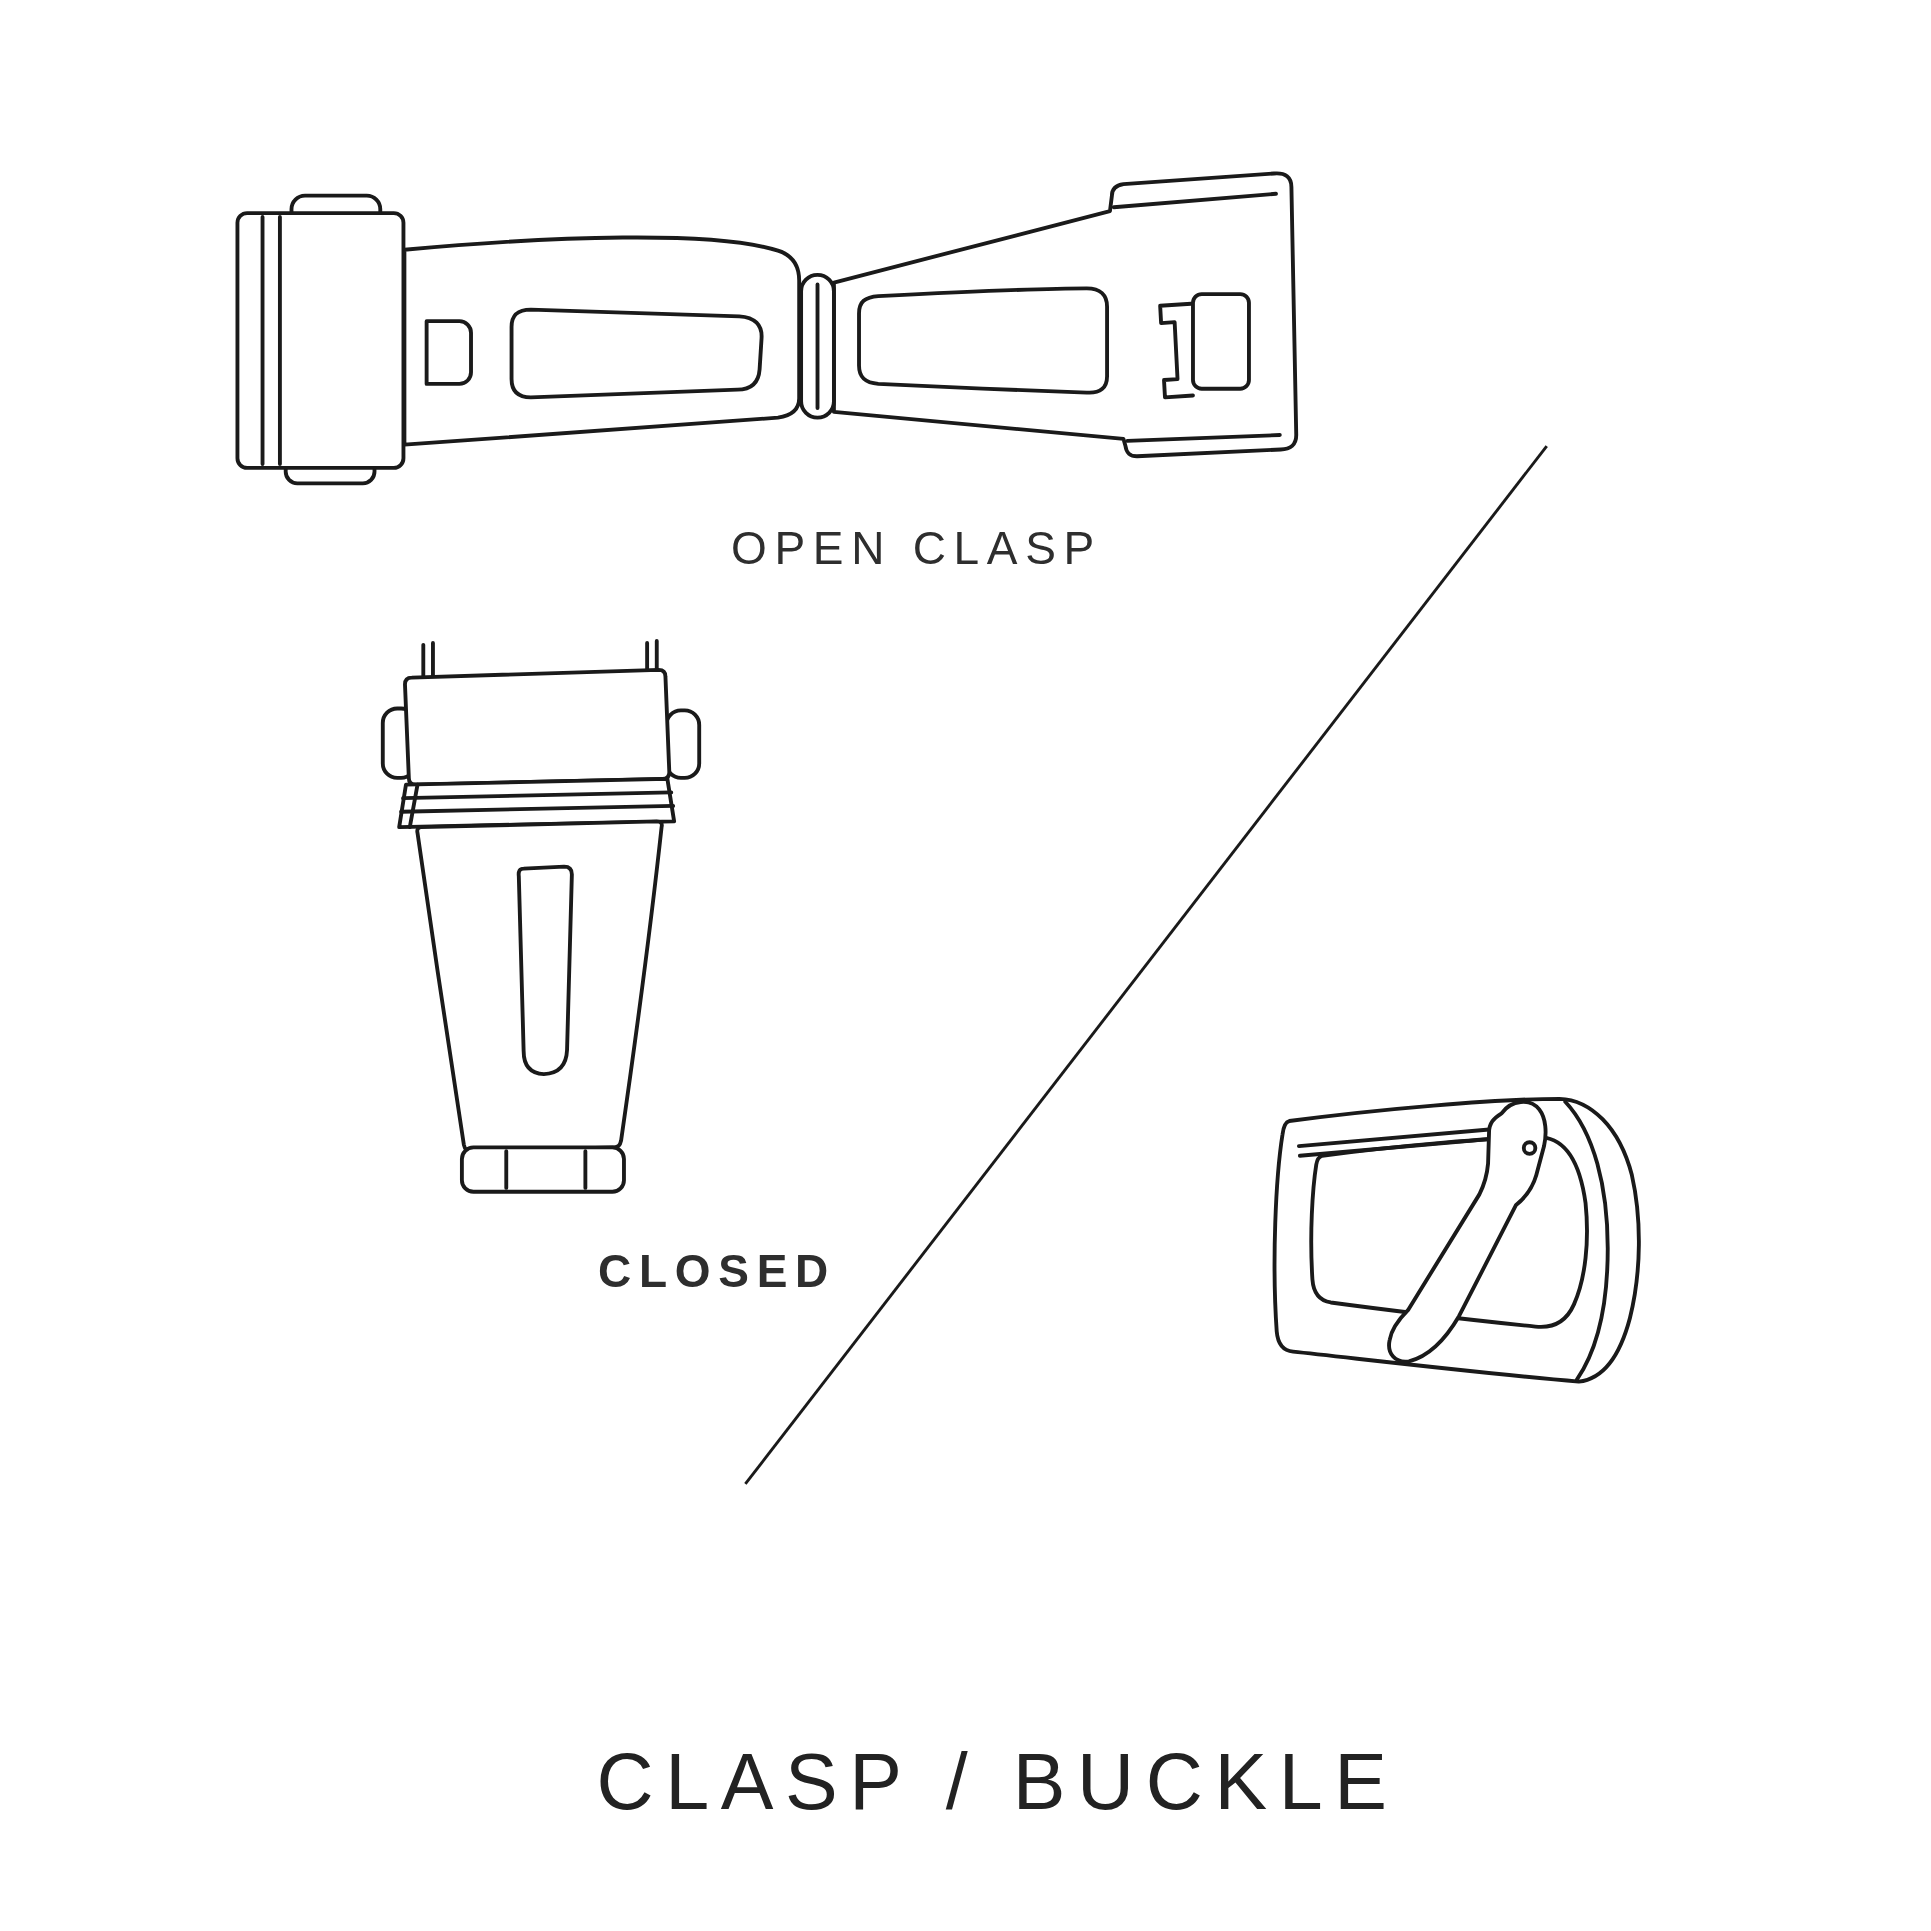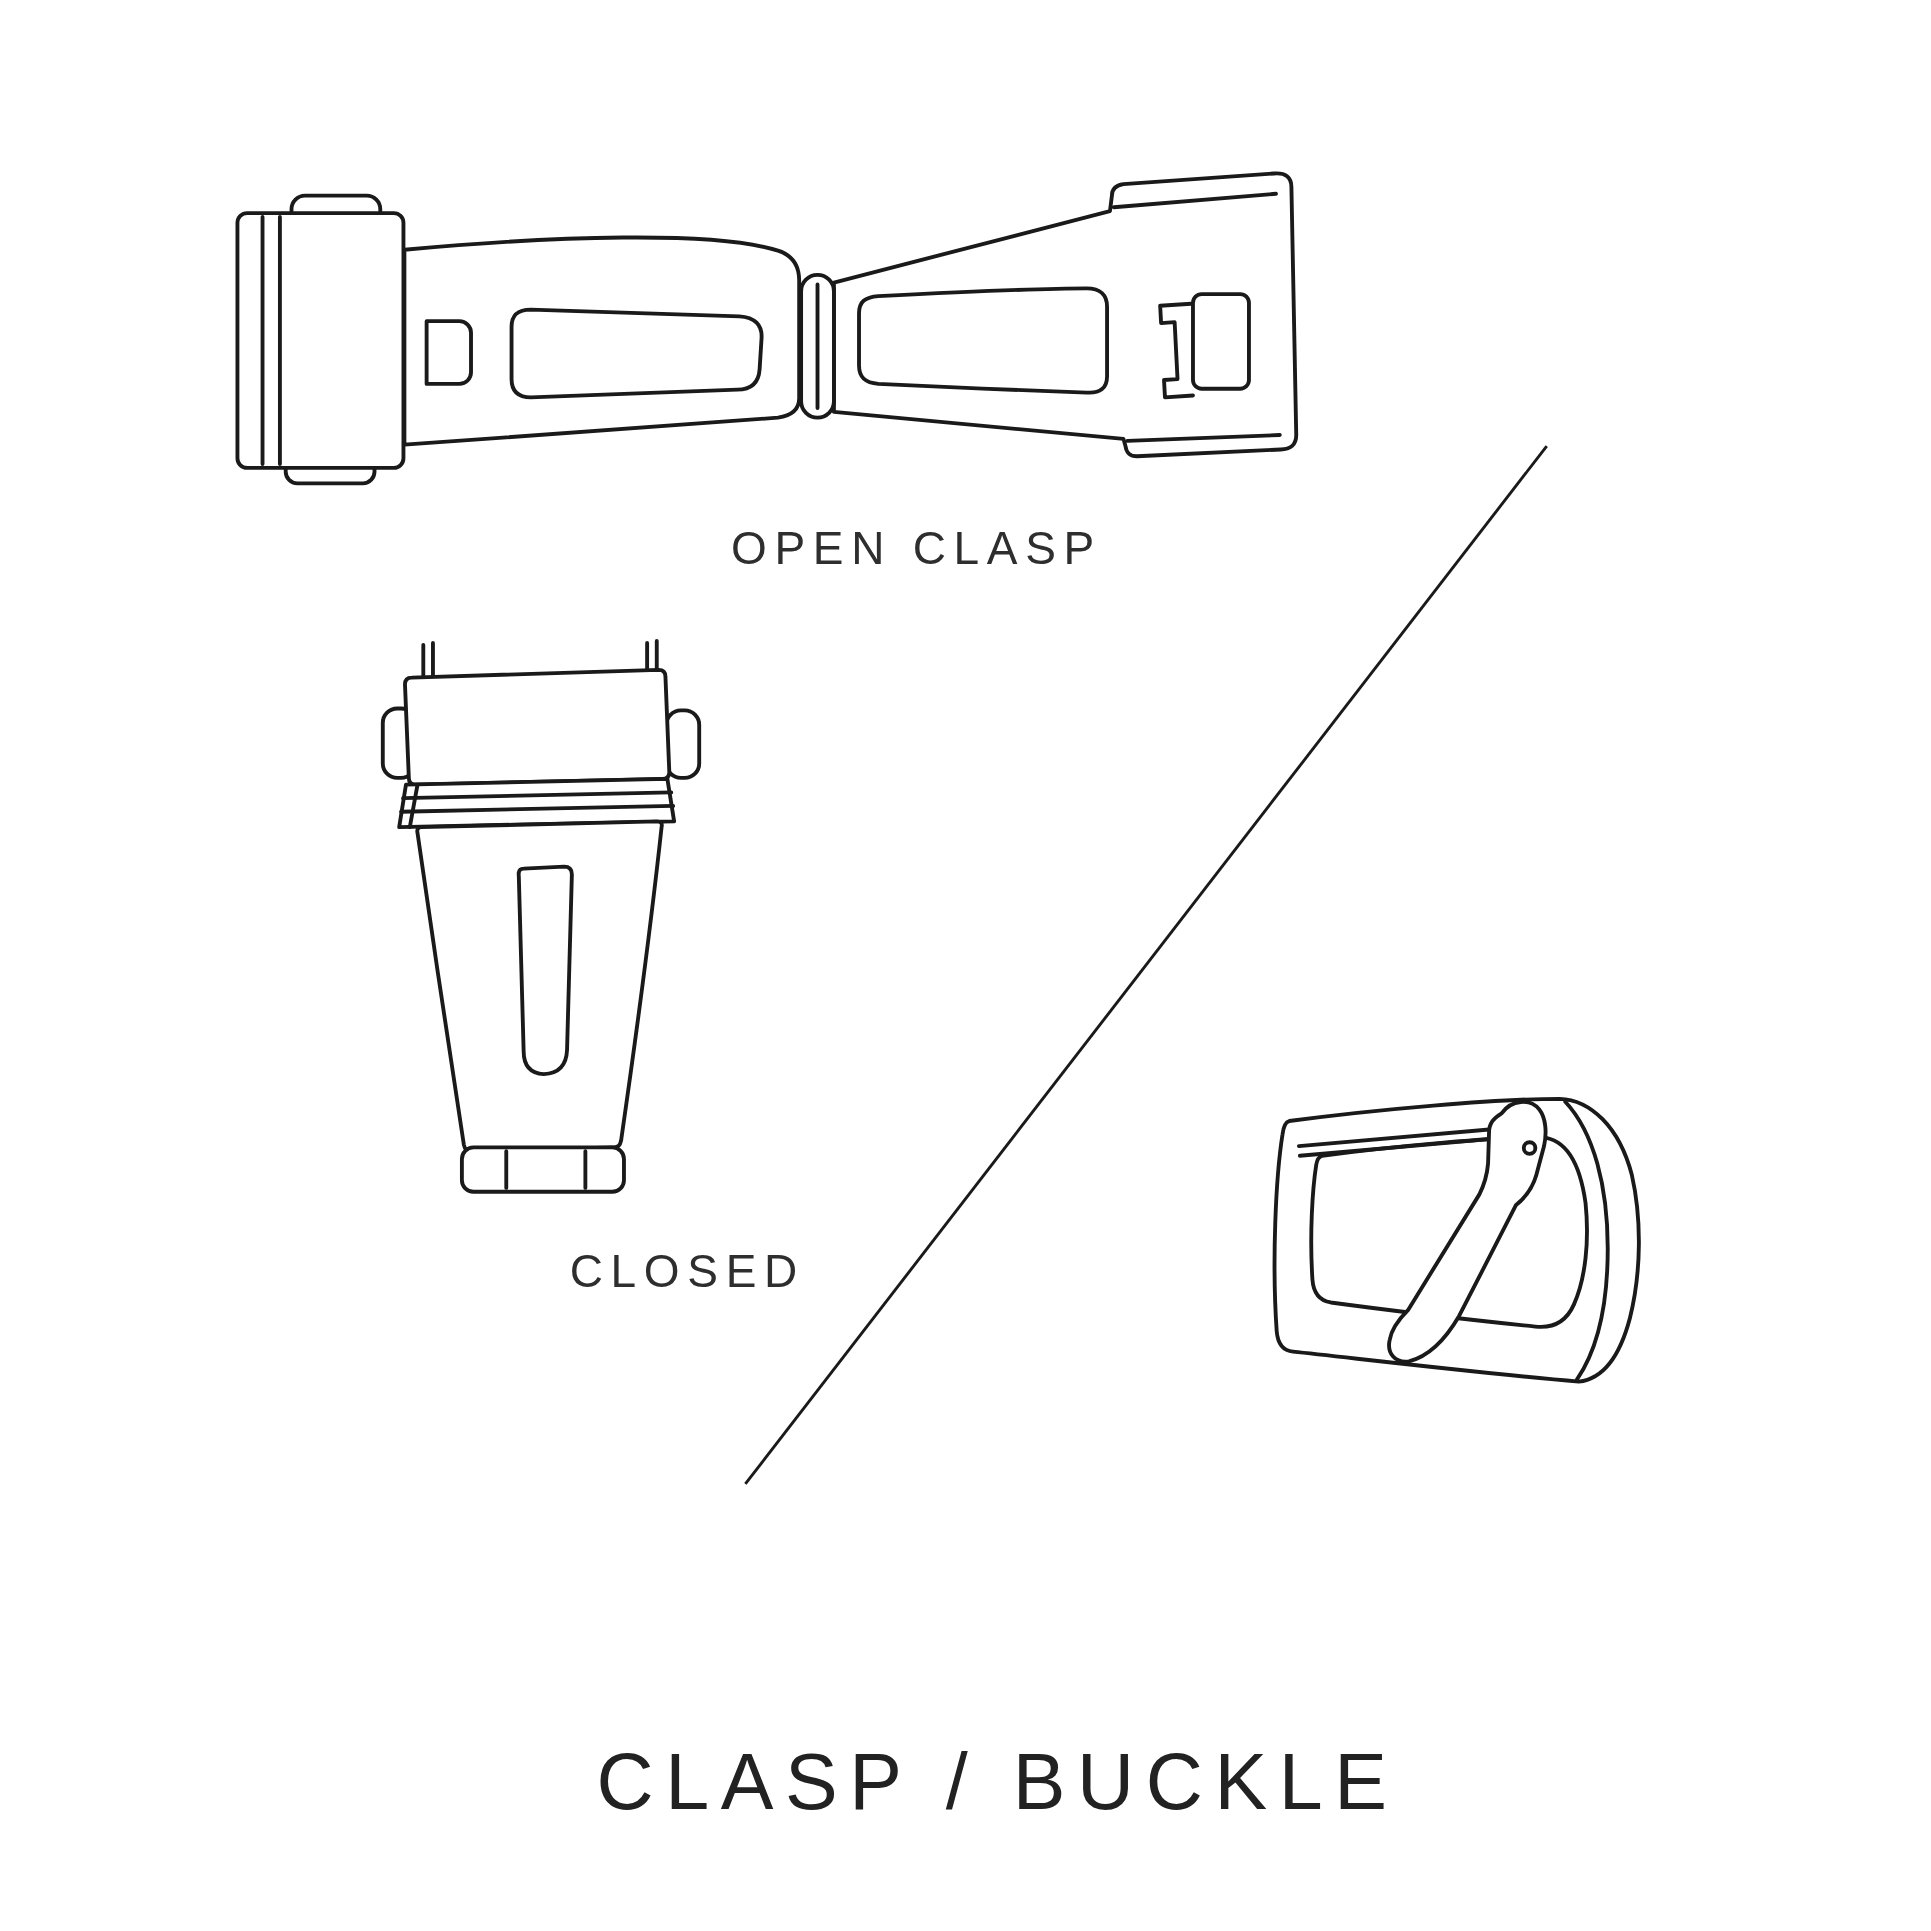--- a/index.html
+++ b/index.html
@@ -112,21 +112,21 @@
 
       <path class="ink" d="M 46 197 L 290 191 C 294 191 296 193 295 197 C 283 307 268 418 253 522 C 252 527 250 529 246 529 L 98 533 C 93 533 91 531 90 526 C 74 420 57 310 42 203 C 41 199 43 197 46 197 Z"></path>
 
       <path class="ink" d="M 152 240 L 194 238 Q 202 238 202 246 L 197 428 Q 196 452 173 453 Q 152 452 152 429 L 147 248 Q 146 240 152 240 Z"></path>
 
       <rect class="ink" x="88" y="529" width="168" height="46" rx="12"></rect>
       <path class="ink-line" d="M 134 533 V 571 M 216 533 V 571"></path>
     </g>
   </svg>
 </div>
-<div class="figure-label" style="left:226px; top:1244px; width:579px;">CLOSED</div>
+<div class="figure-label" style="left:257px; top:1244px; width:579px;font-weight:bold;">CLOSED</div>
 
 <div class="abs" style="left:1241px; top:1086px;">
   <svg width="415" height="348" viewBox="0 0 430 360">
     <g>
 
       <path class="ink" d="M 50 36 C 140 24 265 13 330 13 C 362 14 392 42 405 92 C 415 136 415 192 403 240 C 393 278 376 303 350 306 C 255 298 120 282 54 275 C 43 274 38 266 37 254 C 32 182 36 94 43 50 C 44 41 46 37 50 36 Z"></path>
 
       <path class="ink" d="M 84 72 C 160 62 268 52 312 53 C 336 55 351 78 357 121 C 361 160 357 199 345 226 C 337 244 323 251 305 249 C 228 241 130 229 93 224 C 81 222 75 214 74 200 C 71 154 74 106 78 81 C 79 75 81 73 84 72 Z"></path>
 
       <path class="ink-line" d="M 336 16 C 366 48 380 105 380 168 C 380 224 370 272 348 304"></path>

